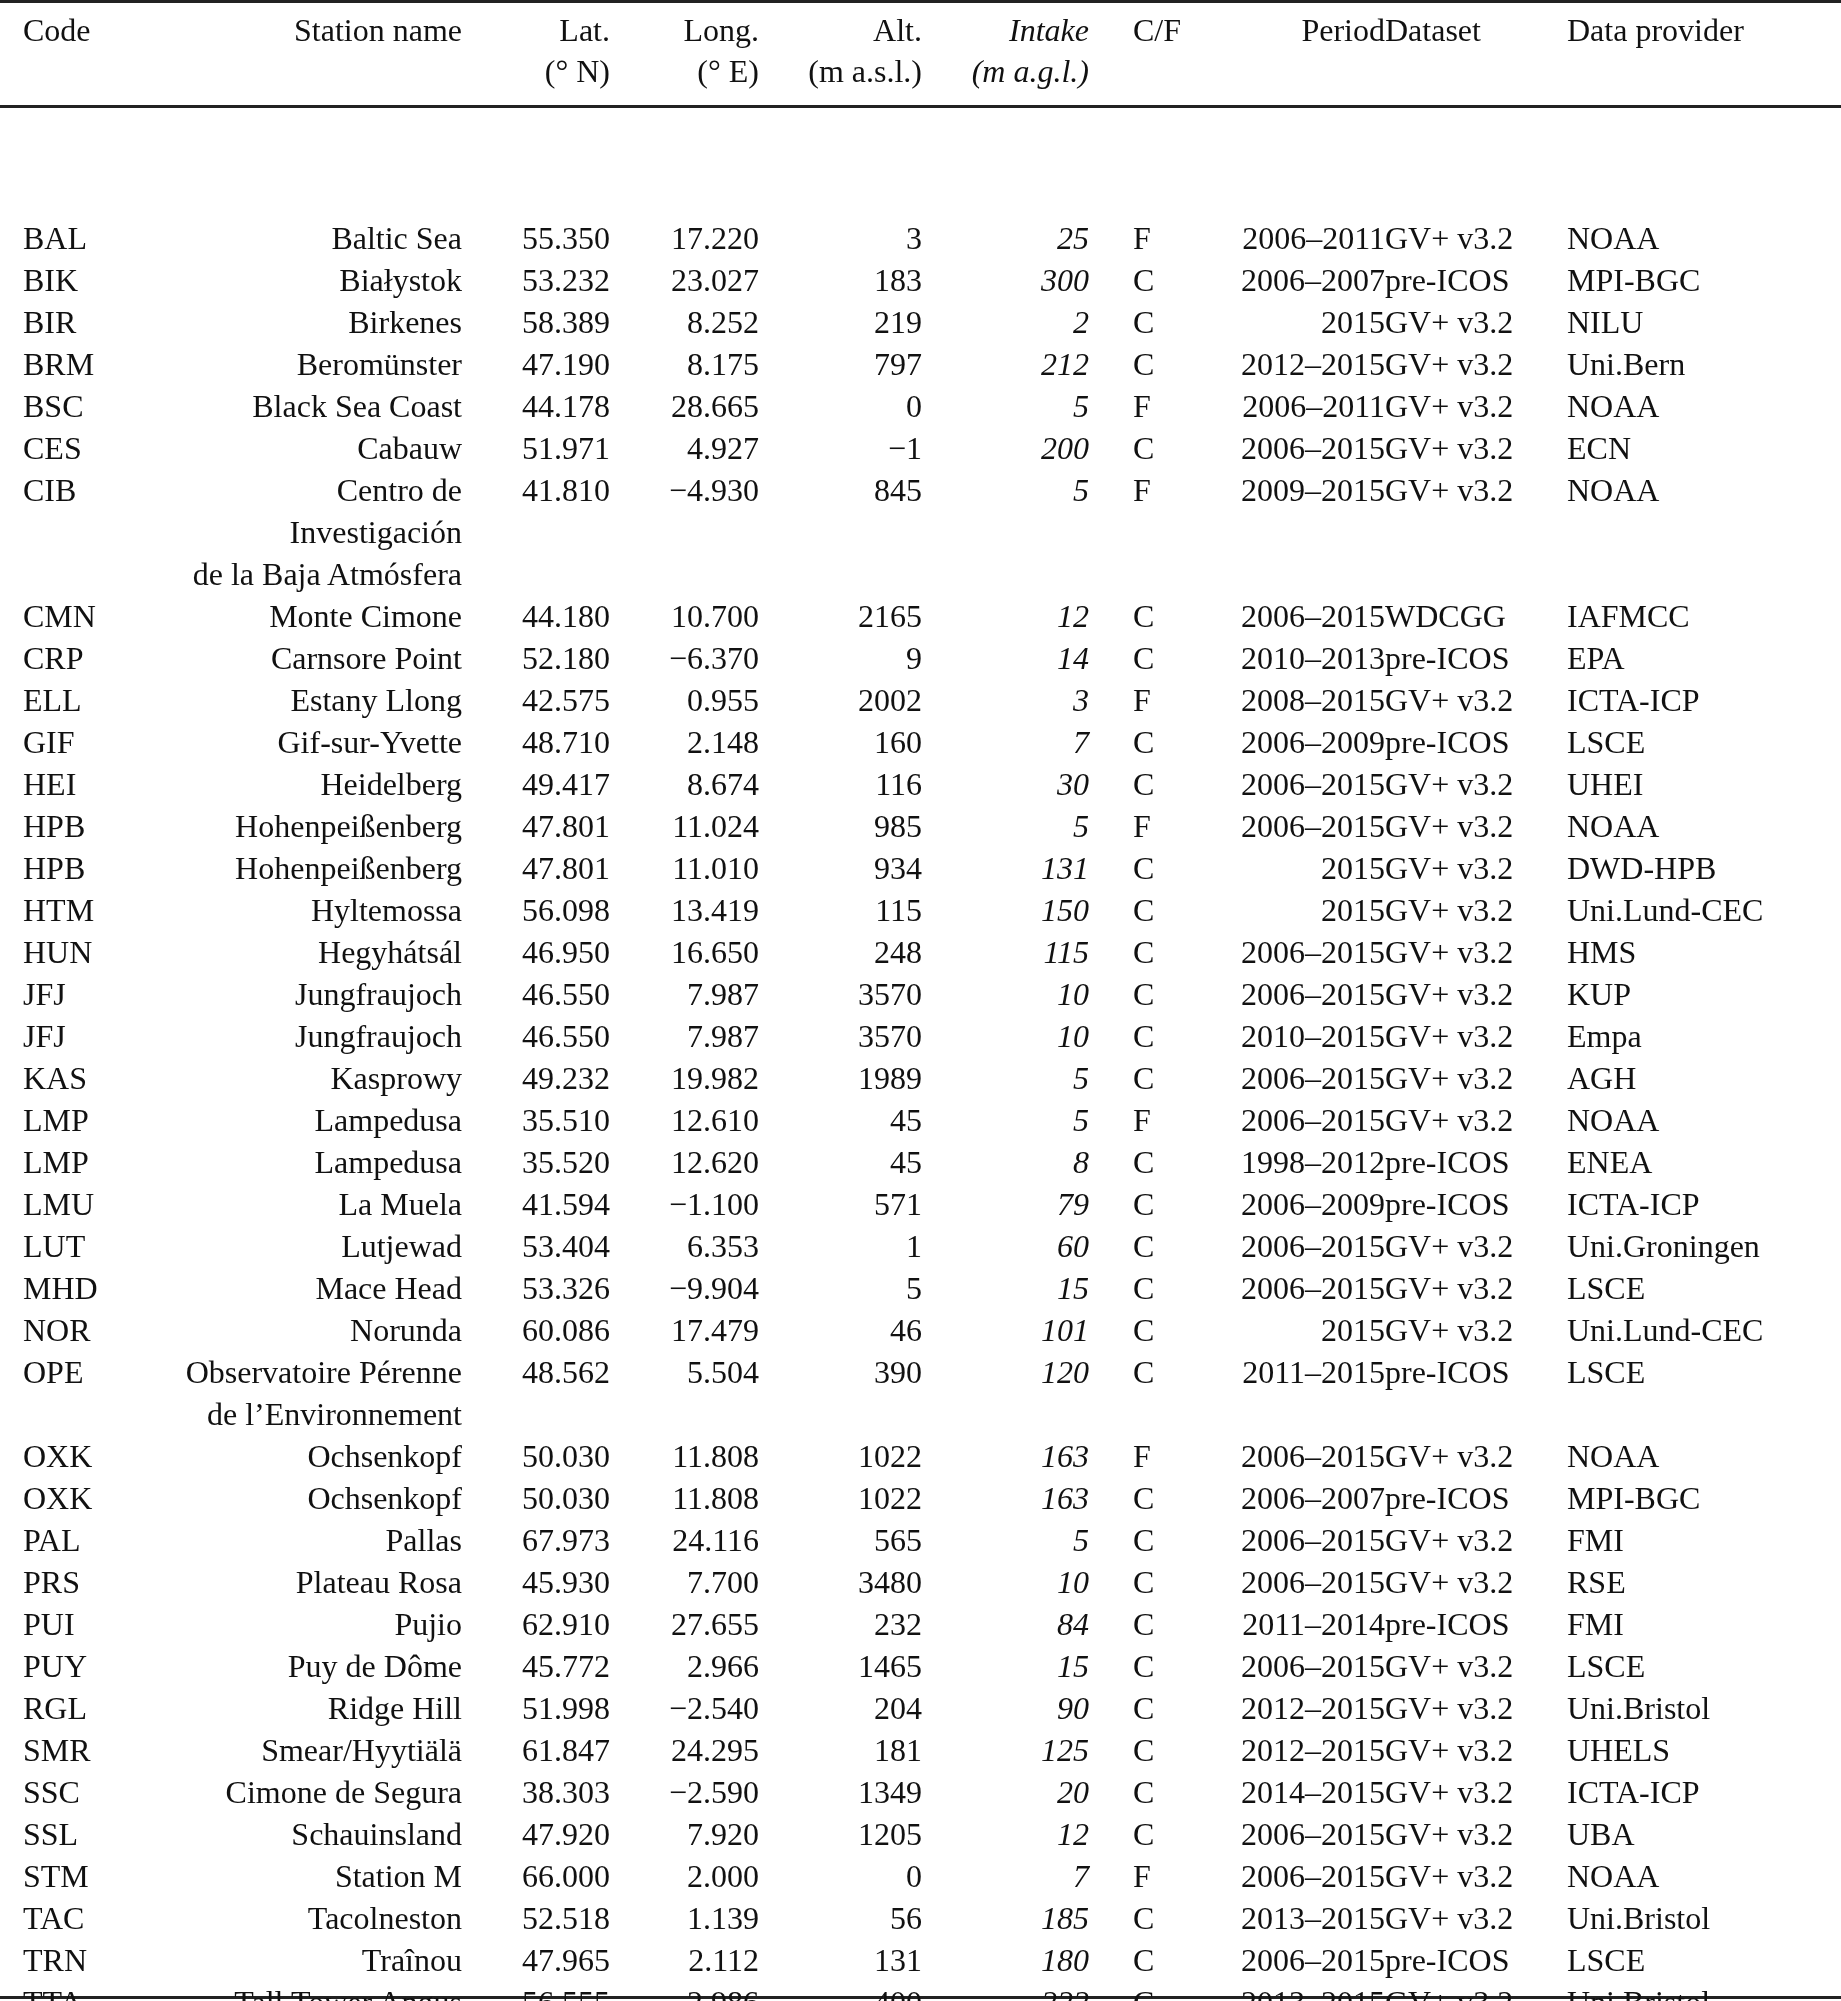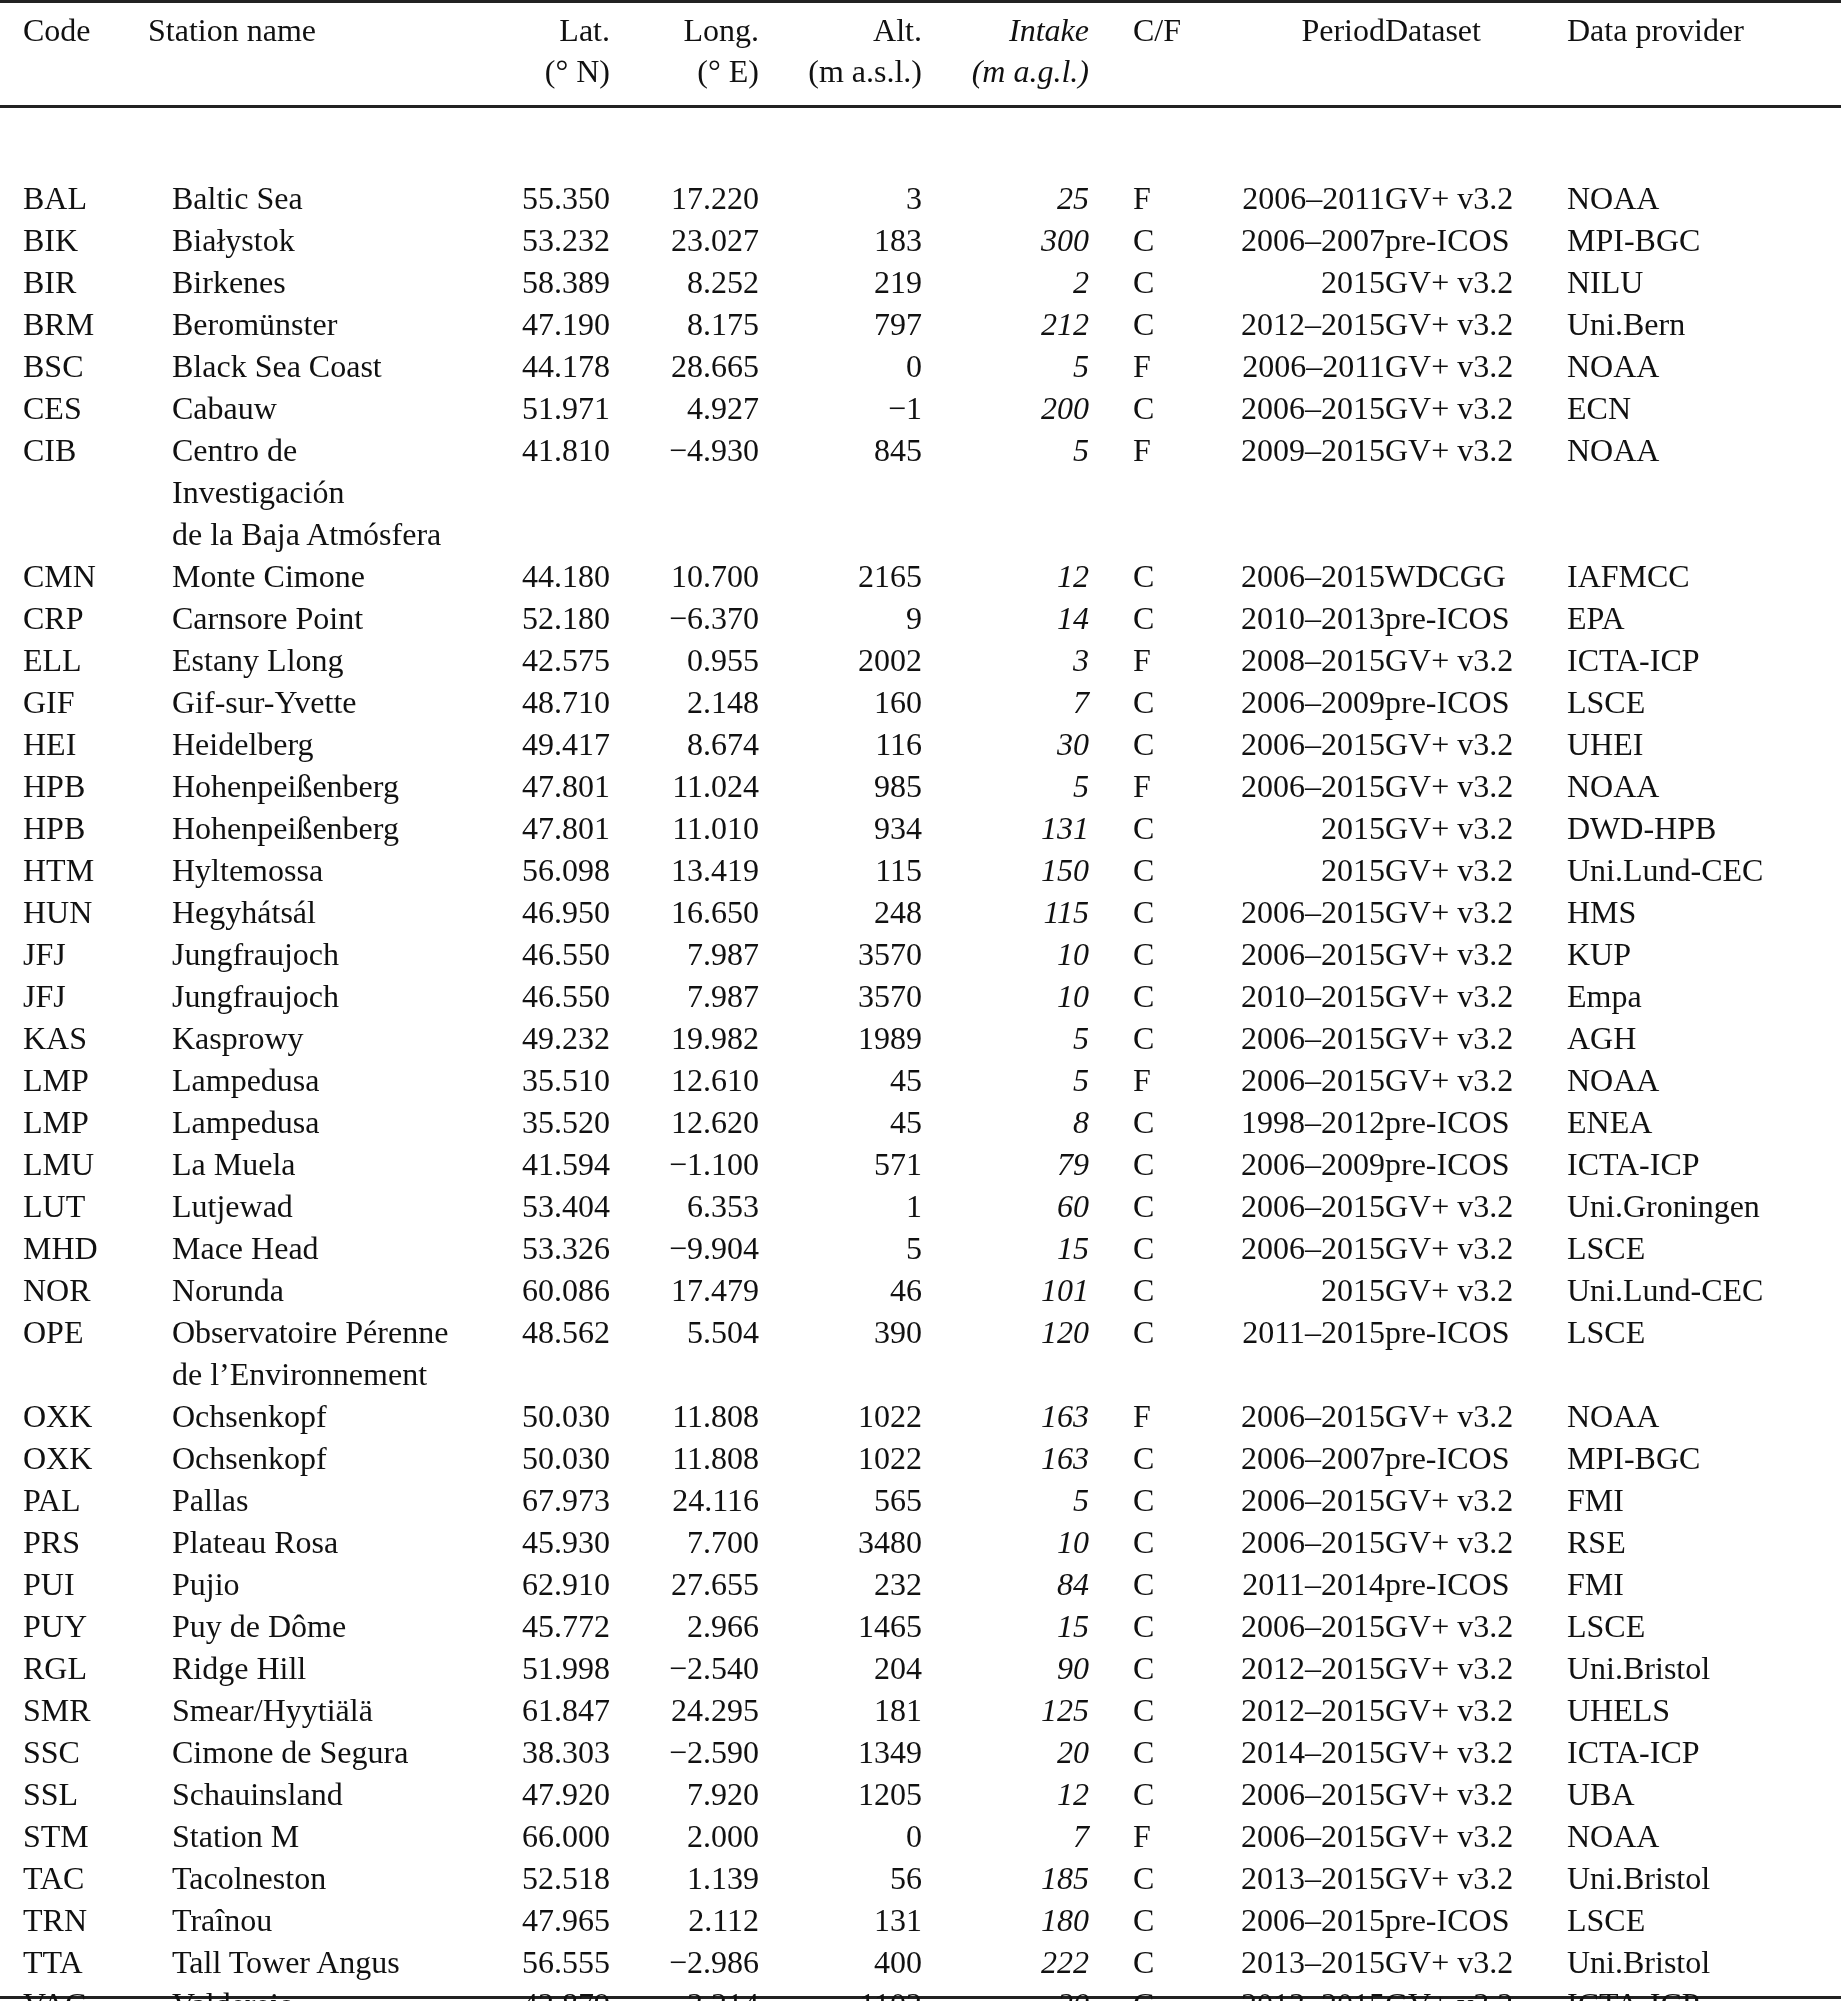--- a/index.html
+++ b/index.html
@@ -19,24 +19,24 @@
     border-collapse: collapse; table-layout: fixed;
     width: 1842px;
   }
   td, th {
     padding: 0; font-weight: normal; vertical-align: top;
     white-space: nowrap; line-height: 42px;
   }
   thead th { line-height: 41px; }
   thead tr.h1 th { padding-top: 9.8px; }
   thead tr.h2 th { padding-bottom: 13.4px; }
-  tbody tr:first-child td { padding-top: 72px; }
+  tbody tr:first-child td { padding-top: 112px; }
 
   .c-code { width: 148px; padding-left: 23px; text-align: left; }
-  .c-name { width: 314px; padding-left: 0; text-align: left; }
+  .c-name { width: 314px; padding-left: 0; text-align: right; }
   .c-lat  { width: 148px; text-align: right; }
   .c-long { width: 149px; text-align: right; }
   .c-alt  { width: 163px; text-align: right; }
   .c-int  { width: 167px; text-align: right; font-style: italic; }
   .c-cf   { width: 99px; padding-left: 44px; text-align: left; }
   .c-per  { width: 197px; text-align: right; }
   .c-ds   { width: 182px; text-align: left; }
   .c-prov { text-align: left; }
 
   col.code { width: 148px; }

